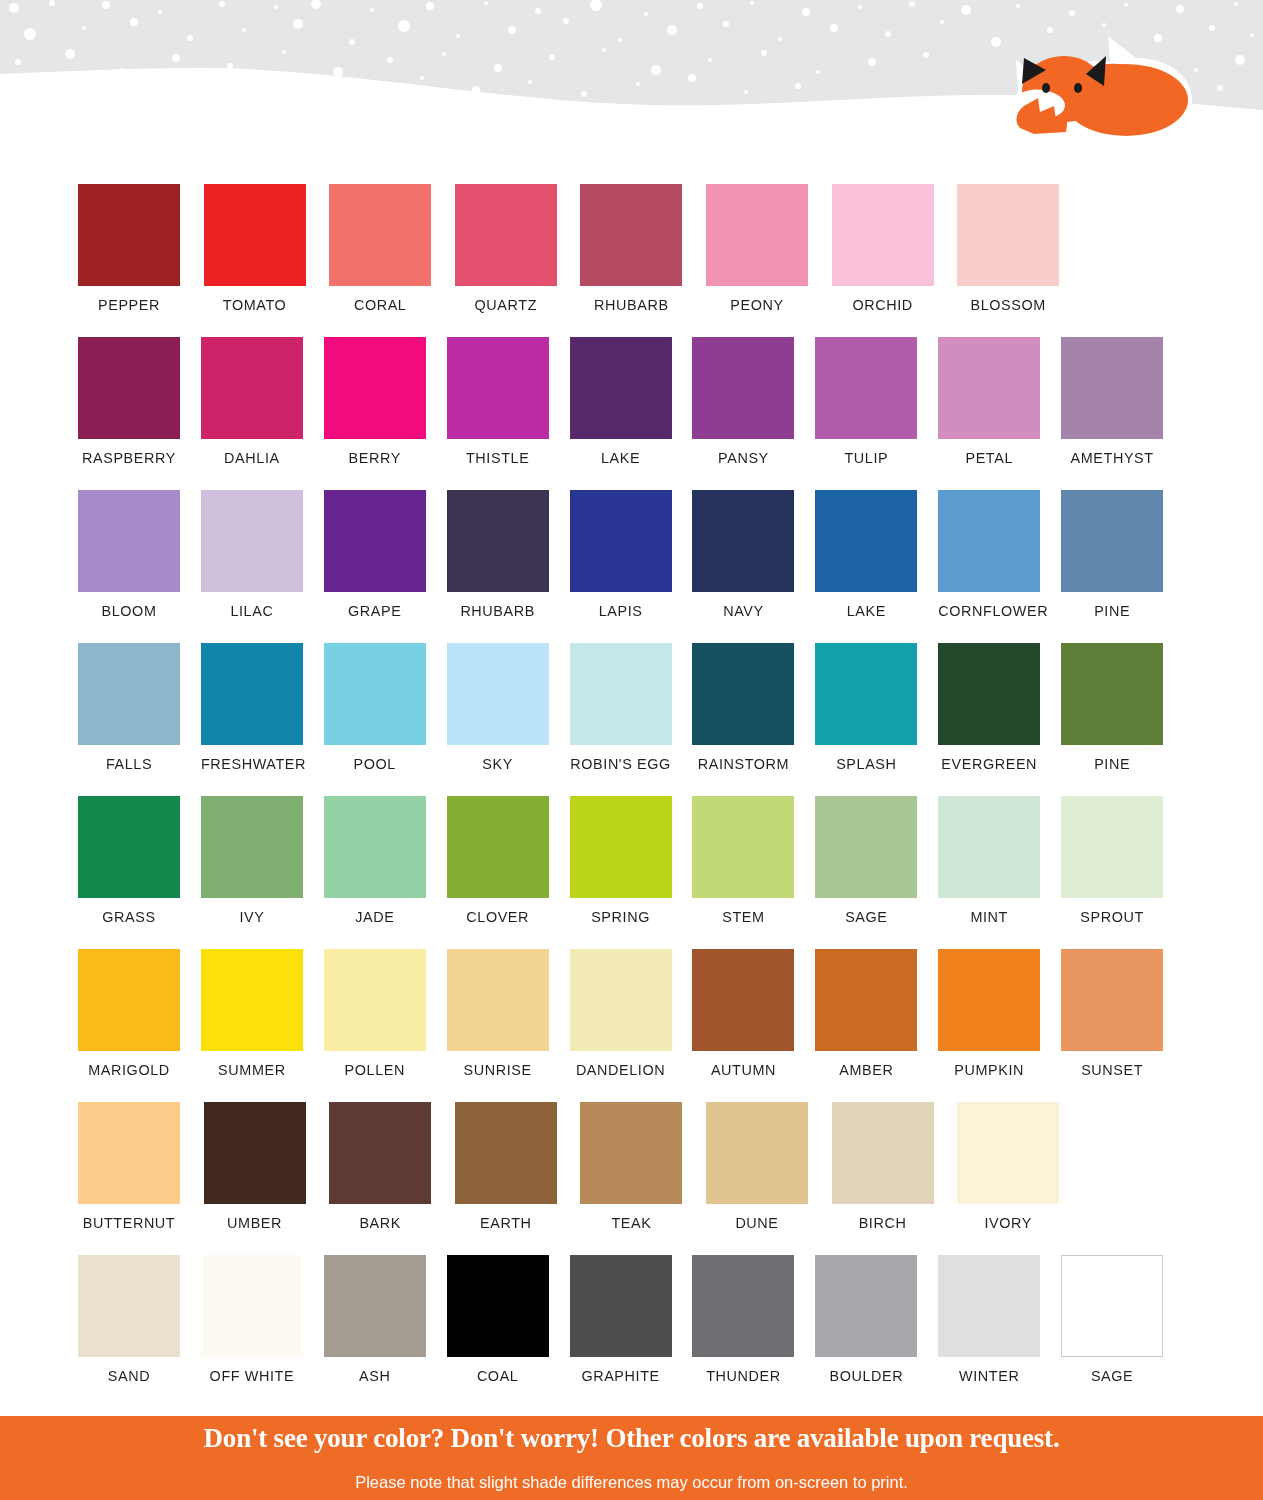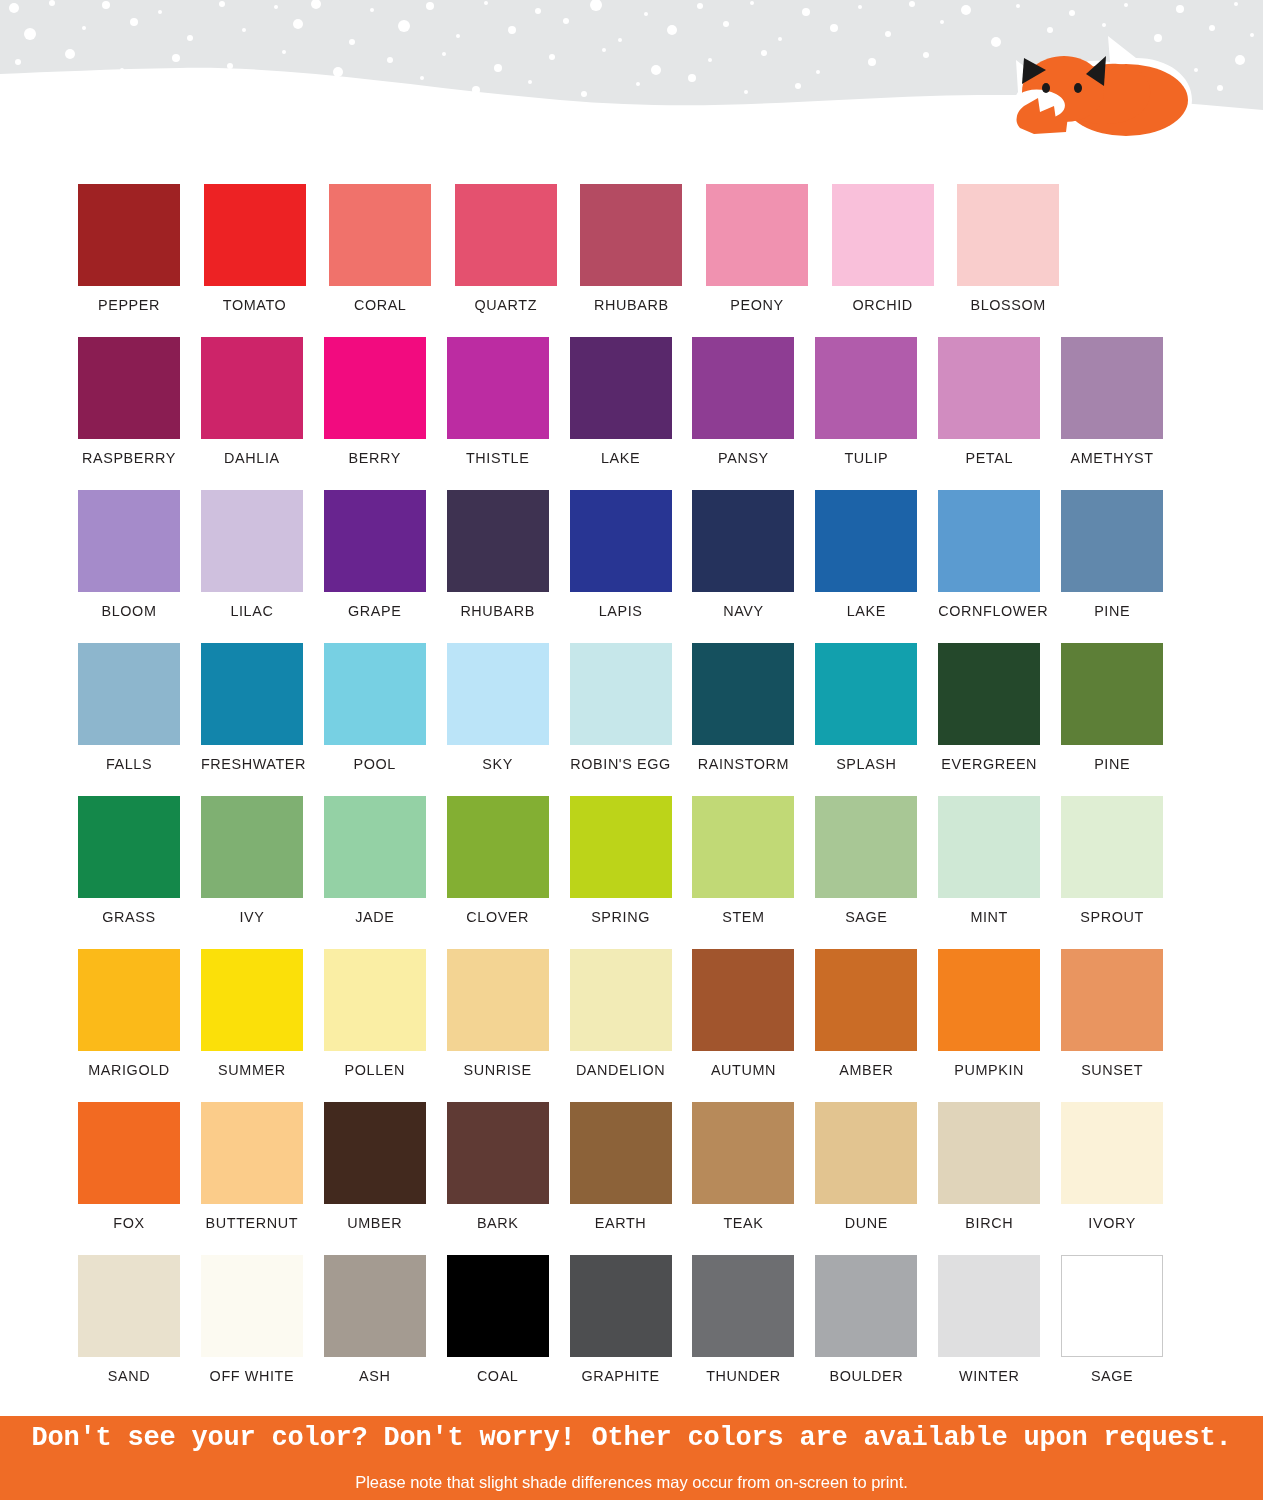--- a/index.html
+++ b/index.html
@@ -74,21 +74,21 @@
     align-items: center;
     justify-content: center;
   }
   .footer-headline {
     color: #ffffff;
     font-size: 27px;
     font-weight: bold;
     letter-spacing: -0.2px;
     line-height: 1.1;
     text-align: center;
-    font-family: Liberation Mono, monospace;
+    font-family: Liberation Serif, serif;
   }
   .footer-subline {
     color: #ffffff;
     font-size: 16.5px;
     margin-top: 20px;
     text-align: center;
     font-family: "Liberation Sans", sans-serif;
   }
 </style>
 </head>
@@ -439,24 +439,20 @@
         <div class="swatch" style="background: rgb(243, 129, 30);"></div>
         <div class="swatch-label">PUMPKIN</div>
       </div>
       <div class="cell">
         <div class="swatch" style="background: rgb(233, 149, 96);"></div>
         <div class="swatch-label">SUNSET</div>
       </div>
     </div>
     <div class="grid-row">
       <div class="cell">
-        <div class="swatch" style="background: rgb(242, 106, 34);"></div>
-        <div class="swatch-label">FOX</div>
-      </div>
-      <div class="cell">
         <div class="swatch" style="background: rgb(251, 204, 138);"></div>
         <div class="swatch-label">BUTTERNUT</div>
       </div>
       <div class="cell">
         <div class="swatch" style="background: rgb(66, 41, 30);"></div>
         <div class="swatch-label">UMBER</div>
       </div>
       <div class="cell">
         <div class="swatch" style="background: rgb(95, 58, 52);"></div>
         <div class="swatch-label">BARK</div>

